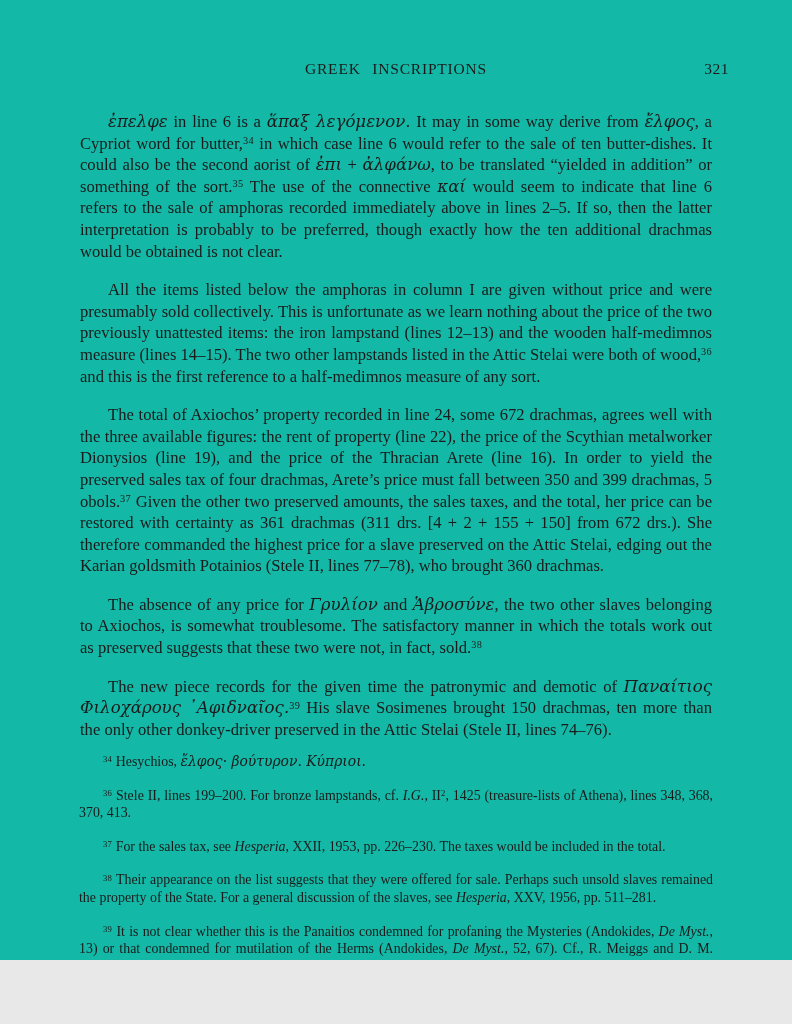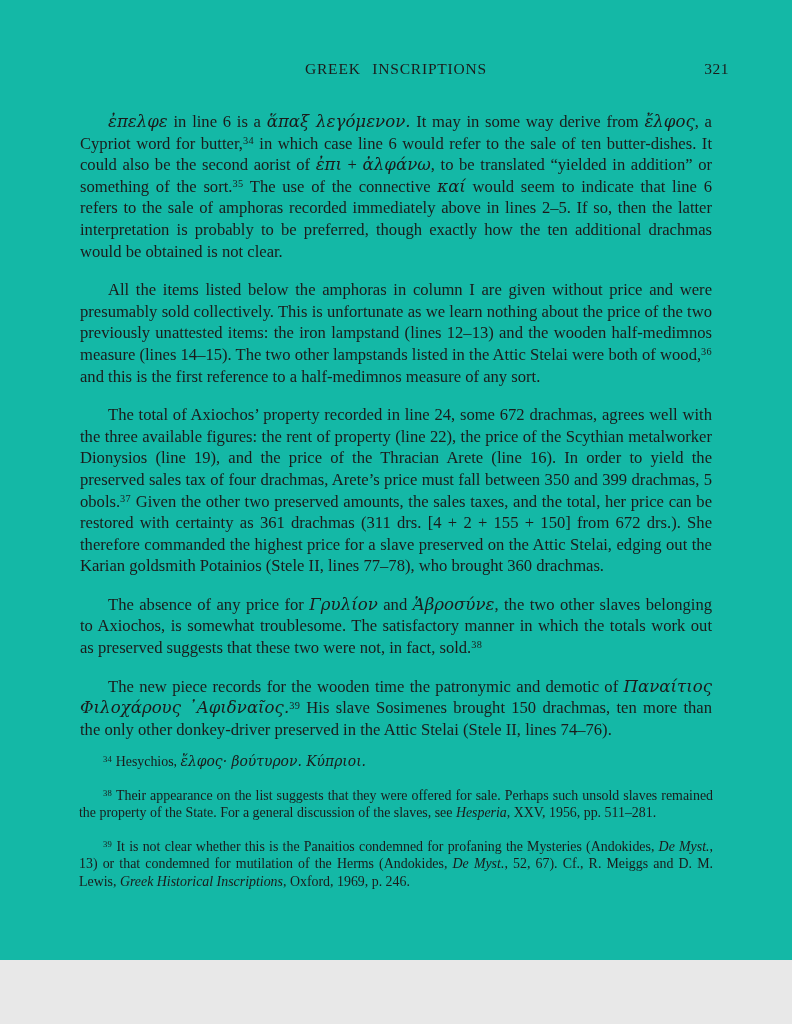--- a/index.html
+++ b/index.html
@@ -74,22 +74,24 @@
   <header class="running-head">
     <span class="head-title">GREEK INSCRIPTIONS</span>
     <span class="page-number">321</span>
   </header>
 
   <main class="body-text">
     <p class="para"><span class="run-g">ἐπελφε</span><span class="run-n"> in line 6 is a </span><span class="run-g">ἅπαξ λεγόμενον.</span><span class="run-n"> It may in some way derive from </span><span class="run-g">ἔλφος</span><span class="run-n">, a Cypriot word for butter,</span><sup class="fn-ref">34</sup><span class="run-n"> in which case line 6 would refer to the sale of ten butter-dishes. It could also be the second aorist of </span><span class="run-g">ἐπι</span><span class="run-n"> + </span><span class="run-g">ἀλφάνω</span><span class="run-n">, to be translated “yielded in addition” or something of the sort.</span><sup class="fn-ref">35</sup><span class="run-n"> The use of the connective </span><span class="run-g">καί</span><span class="run-n"> would seem to indicate that line 6 refers to the sale of amphoras recorded immediately above in lines 2–5. If so, then the latter interpretation is probably to be preferred, though exactly how the ten additional drachmas would be obtained is not clear.</span></p>
     <p class="para"><span class="run-n">All the items listed below the amphoras in column I are given without price and were presumably sold collectively. This is unfortunate as we learn nothing about the price of the two previously unattested items: the iron lampstand (lines 12–13) and the wooden half-medimnos measure (lines 14–15). The two other lampstands listed in the Attic Stelai were both of wood,</span><sup class="fn-ref">36</sup><span class="run-n"> and this is the first reference to a half-medimnos measure of any sort.</span></p>
     <p class="para"><span class="run-n">The total of Axiochos’ property recorded in line 24, some 672 drachmas, agrees well with the three available figures: the rent of property (line 22), the price of the Scythian metalworker Dionysios (line 19), and the price of the Thracian Arete (line 16). In order to yield the preserved sales tax of four drachmas, Arete’s price must fall between 350 and 399 drachmas, 5 obols.</span><sup class="fn-ref">37</sup><span class="run-n"> Given the other two preserved amounts, the sales taxes, and the total, her price can be restored with certainty as 361 drachmas (311 drs. [4 + 2 + 155 + 150] from 672 drs.). She therefore commanded the highest price for a slave preserved on the Attic Stelai, edging out the Karian goldsmith Potainios (Stele II, lines 77–78), who brought 360 drachmas.</span></p>
     <p class="para"><span class="run-n">The absence of any price for </span><span class="run-g">Γρυλίον</span><span class="run-n"> and </span><span class="run-g">Ἁβροσύνε</span><span class="run-n">, the two other slaves belonging to Axiochos, is somewhat troublesome. The satisfactory manner in which the totals work out as preserved suggests that these two were not, in fact, sold.</span><sup class="fn-ref">38</sup></p>
-    <p class="para"><span class="run-n">The new piece records for the wooden time the patronymic and demotic of </span><span class="run-g">Παναίτιος Φιλοχάρους ᾿Αφιδναῖος.</span><sup class="fn-ref">39</sup><span class="run-n"> His slave Sosimenes brought 150 drachmas, ten more than the only other donkey-driver preserved in the Attic Stelai (Stele II, lines 74–76).</span></p>
+    <p class="para"><span class="run-n">The new piece records for the given time the patronymic and demotic of </span><span class="run-g">Παναίτιος Φιλοχάρους ᾿Αφιδναῖος.</span><sup class="fn-ref">39</sup><span class="run-n"> His slave Sosimenes brought 150 drachmas, ten more than the only other donkey-driver preserved in the Attic Stelai (Stele II, lines 74–76).</span></p>
   </main>
 
   <section class="footnotes">
     <p class="footnote"><sup class="fn-ref">34</sup><span class="run-n"> Hesychios, </span><span class="run-g">ἔλφος· βούτυρον. Κύπριοι.</span></p>
+    <p class="footnote"><sup class="fn-ref">36</sup><span class="run-n"> Stele II, lines 199–200. For bronze lampstands, cf. </span><span class="run-i">I.G.</span><span class="run-n">, II</span><sup class="fn-ref">2</sup><span class="run-n">, 1425 (treasure-lists of Athena), lines 348, 368, 370, 413.</span></p>
+    <p class="footnote"><sup class="fn-ref">37</sup><span class="run-n"> For the sales tax, see </span><span class="run-i">Hesperia</span><span class="run-n">, XXII, 1953, pp. 226–230. The taxes would be included in the total.</span></p>
     <p class="footnote"><sup class="fn-ref">38</sup><span class="run-n"> Their appearance on the list suggests that they were offered for sale. Perhaps such unsold slaves remained the property of the State. For a general discussion of the slaves, see </span><span class="run-i">Hesperia</span><span class="run-n">, XXV, 1956, pp. 511–281.</span></p>
     <p class="footnote"><sup class="fn-ref">39</sup><span class="run-n"> It is not clear whether this is the Panaitios condemned for profaning the Mysteries (Andokides, </span><span class="run-i">De Myst.</span><span class="run-n">, 13) or that condemned for mutilation of the Herms (Andokides, </span><span class="run-i">De Myst.</span><span class="run-n">, 52, 67). Cf., R. Meiggs and D. M. Lewis, </span><span class="run-i">Greek Historical Inscriptions</span><span class="run-n">, Oxford, 1969, p. 246.</span></p>
   </section>
 
 </div>
 
 </body></html>

